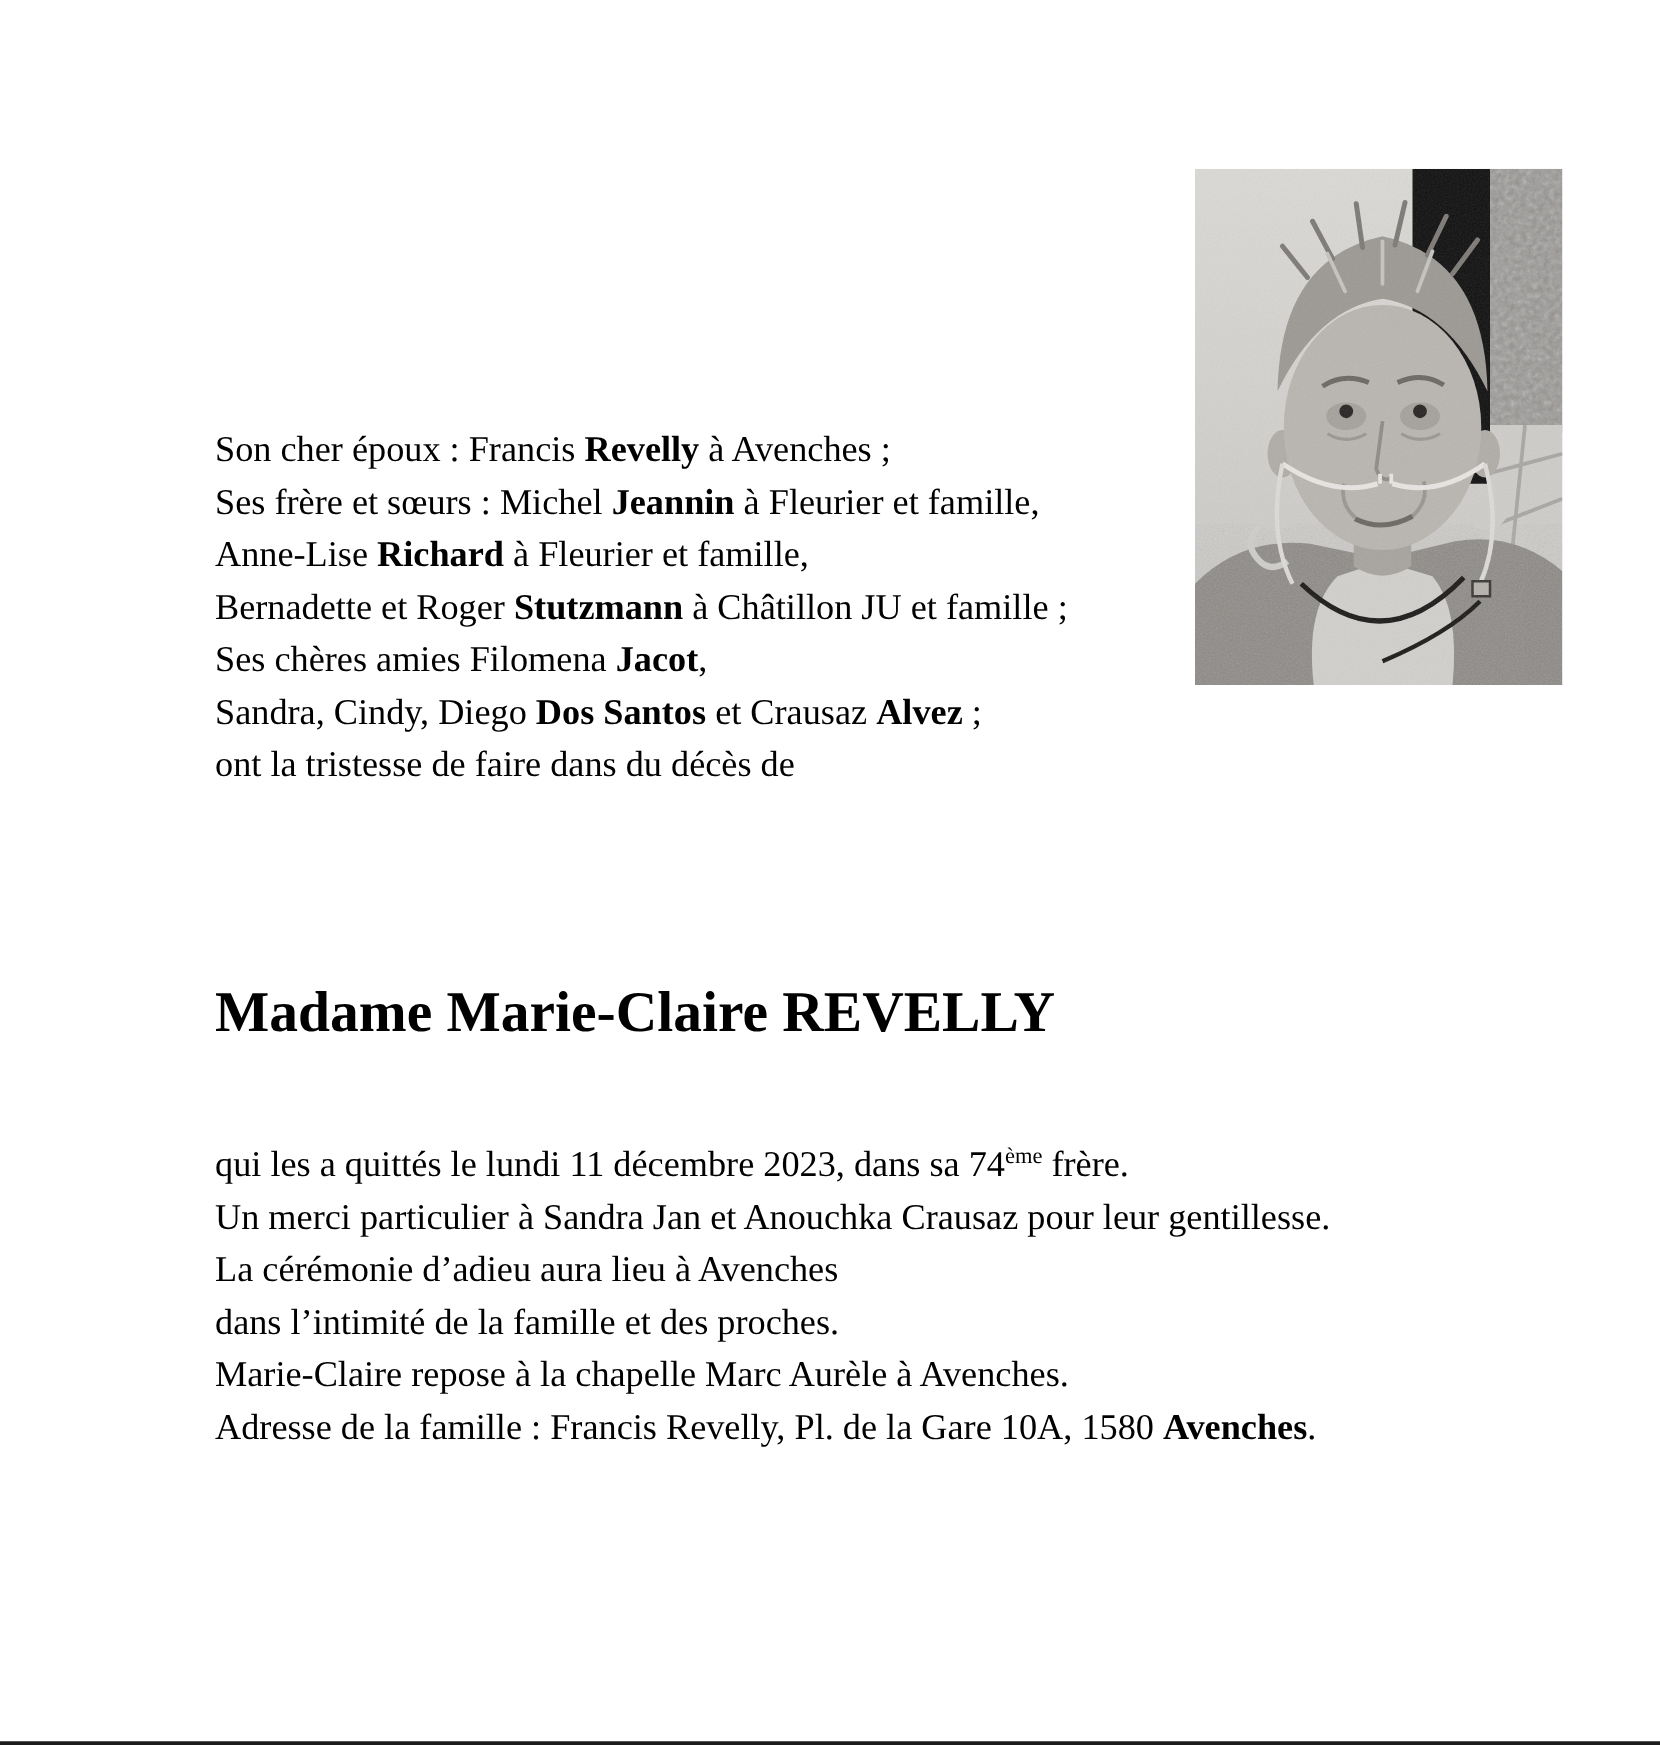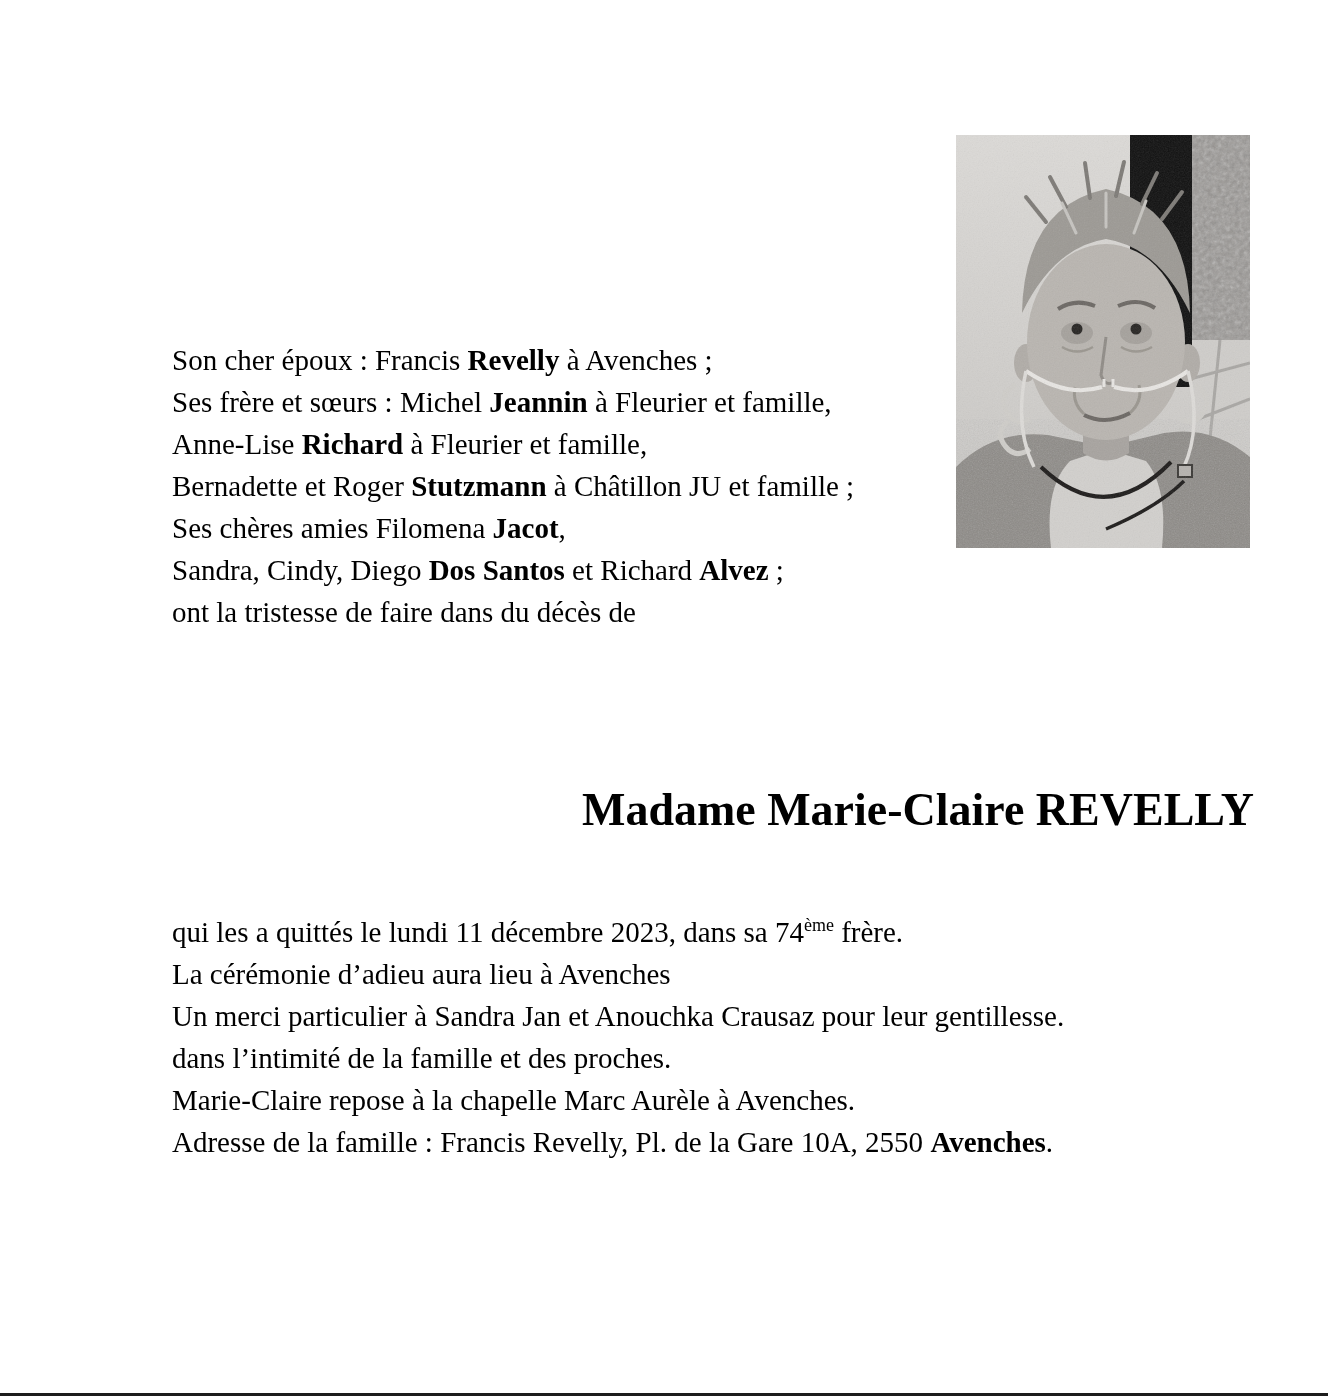--- a/index.html
+++ b/index.html
@@ -35,21 +35,21 @@
   .text-line .bold { font-weight: bold; }
   .text-line sup {
     font-size: 0.62em;
     line-height: 0;
   }
   .page-title {
     position: absolute;
     left: 172px;
     top: 782px;
     width: 1082px;
-    text-align: right;
+    text-align: left;
     font-size: 46px;
     font-weight: bold;
     line-height: 56px;
   }
   .portrait {
     position: absolute;
     left: 956px;
     top: 135px;
     width: 294px;
     height: 413px;
@@ -164,30 +164,30 @@
       <rect width="294" height="413" filter="url(#grain)" opacity="0.14"></rect>
     </svg>
   </div>
 
   <div class="intro-block">
       <div class="text-line"><span>Son cher époux : Francis </span><span class="bold">Revelly</span><span> à Avenches ;</span></div>
       <div class="text-line"><span>Ses frère et sœurs : Michel </span><span class="bold">Jeannin</span><span> à Fleurier et famille,</span></div>
       <div class="text-line"><span>Anne-Lise </span><span class="bold">Richard</span><span> à Fleurier et famille,</span></div>
       <div class="text-line"><span>Bernadette et Roger </span><span class="bold">Stutzmann</span><span> à Châtillon JU et famille ;</span></div>
       <div class="text-line"><span>Ses chères amies Filomena </span><span class="bold">Jacot</span><span>,</span></div>
-      <div class="text-line"><span>Sandra, Cindy, Diego </span><span class="bold">Dos Santos</span><span> et Richard </span><span class="bold">Alvez</span><span> ;</span></div>
+      <div class="text-line"><span>Sandra, Cindy, Diego </span><span class="bold">Dos Santos</span><span> et Crausaz </span><span class="bold">Alvez</span><span> ;</span></div>
       <div class="text-line"><span>ont la tristesse de faire dans du décès de</span></div>
     </div>
 
   <div class="page-title">Madame Marie-Claire REVELLY</div>
 
   <div class="details-block">
       <div class="text-line"><span>qui les a quittés le lundi 11 décembre 2023, dans sa 74</span><sup>ème</sup><span> frère.</span></div>
+      <div class="text-line"><span>Un merci particulier à Sandra Jan et Anouchka Crausaz pour leur gentillesse.</span></div>
       <div class="text-line"><span>La cérémonie d’adieu aura lieu à Avenches</span></div>
-      <div class="text-line"><span>Un merci particulier à Sandra Jan et Anouchka Crausaz pour leur gentillesse.</span></div>
       <div class="text-line"><span>dans l’intimité de la famille et des proches.</span></div>
       <div class="text-line"><span>Marie-Claire repose à la chapelle Marc Aurèle à Avenches.</span></div>
-      <div class="text-line"><span>Adresse de la famille : Francis Revelly, Pl. de la Gare 10A, 2550 </span><span class="bold">Avenches</span><span>.</span></div>
+      <div class="text-line"><span>Adresse de la famille : Francis Revelly, Pl. de la Gare 10A, 1580 </span><span class="bold">Avenches</span><span>.</span></div>
     </div>
 
   <div class="bottom-rule"></div>
 
 </div>
 
 </body></html>

